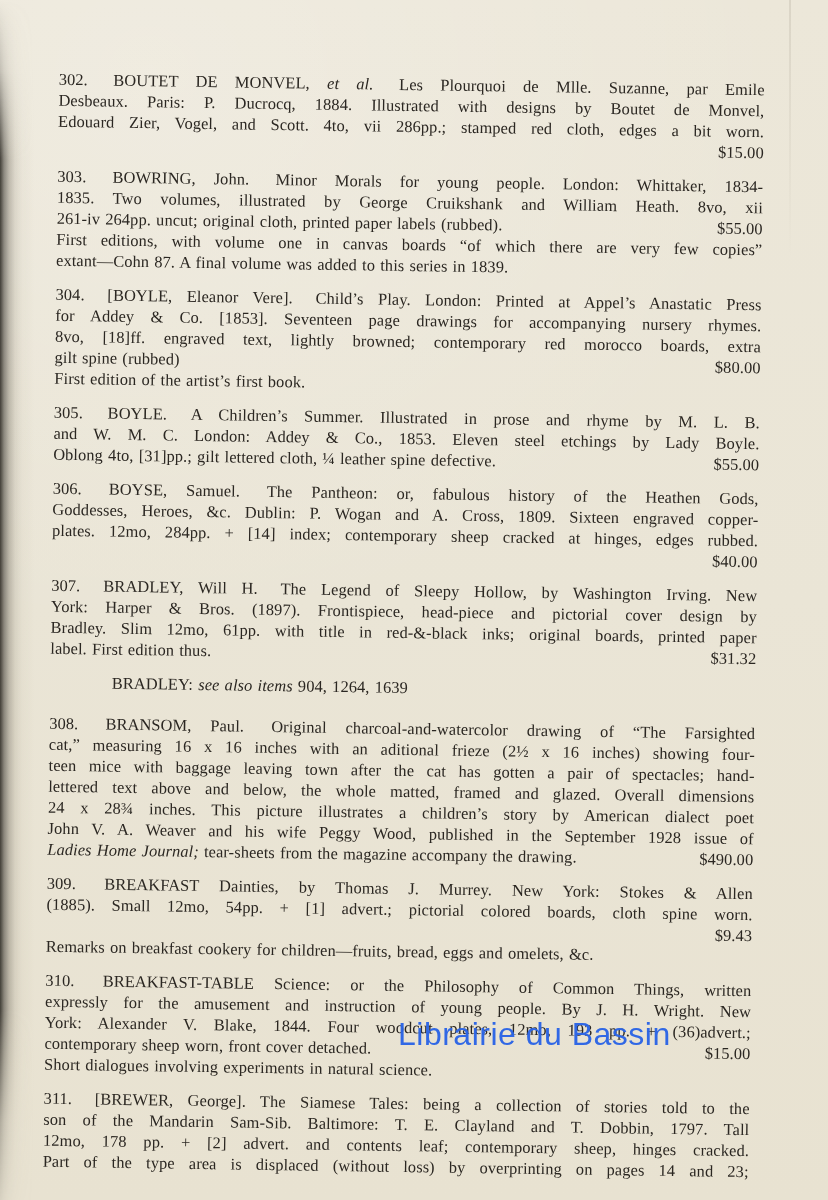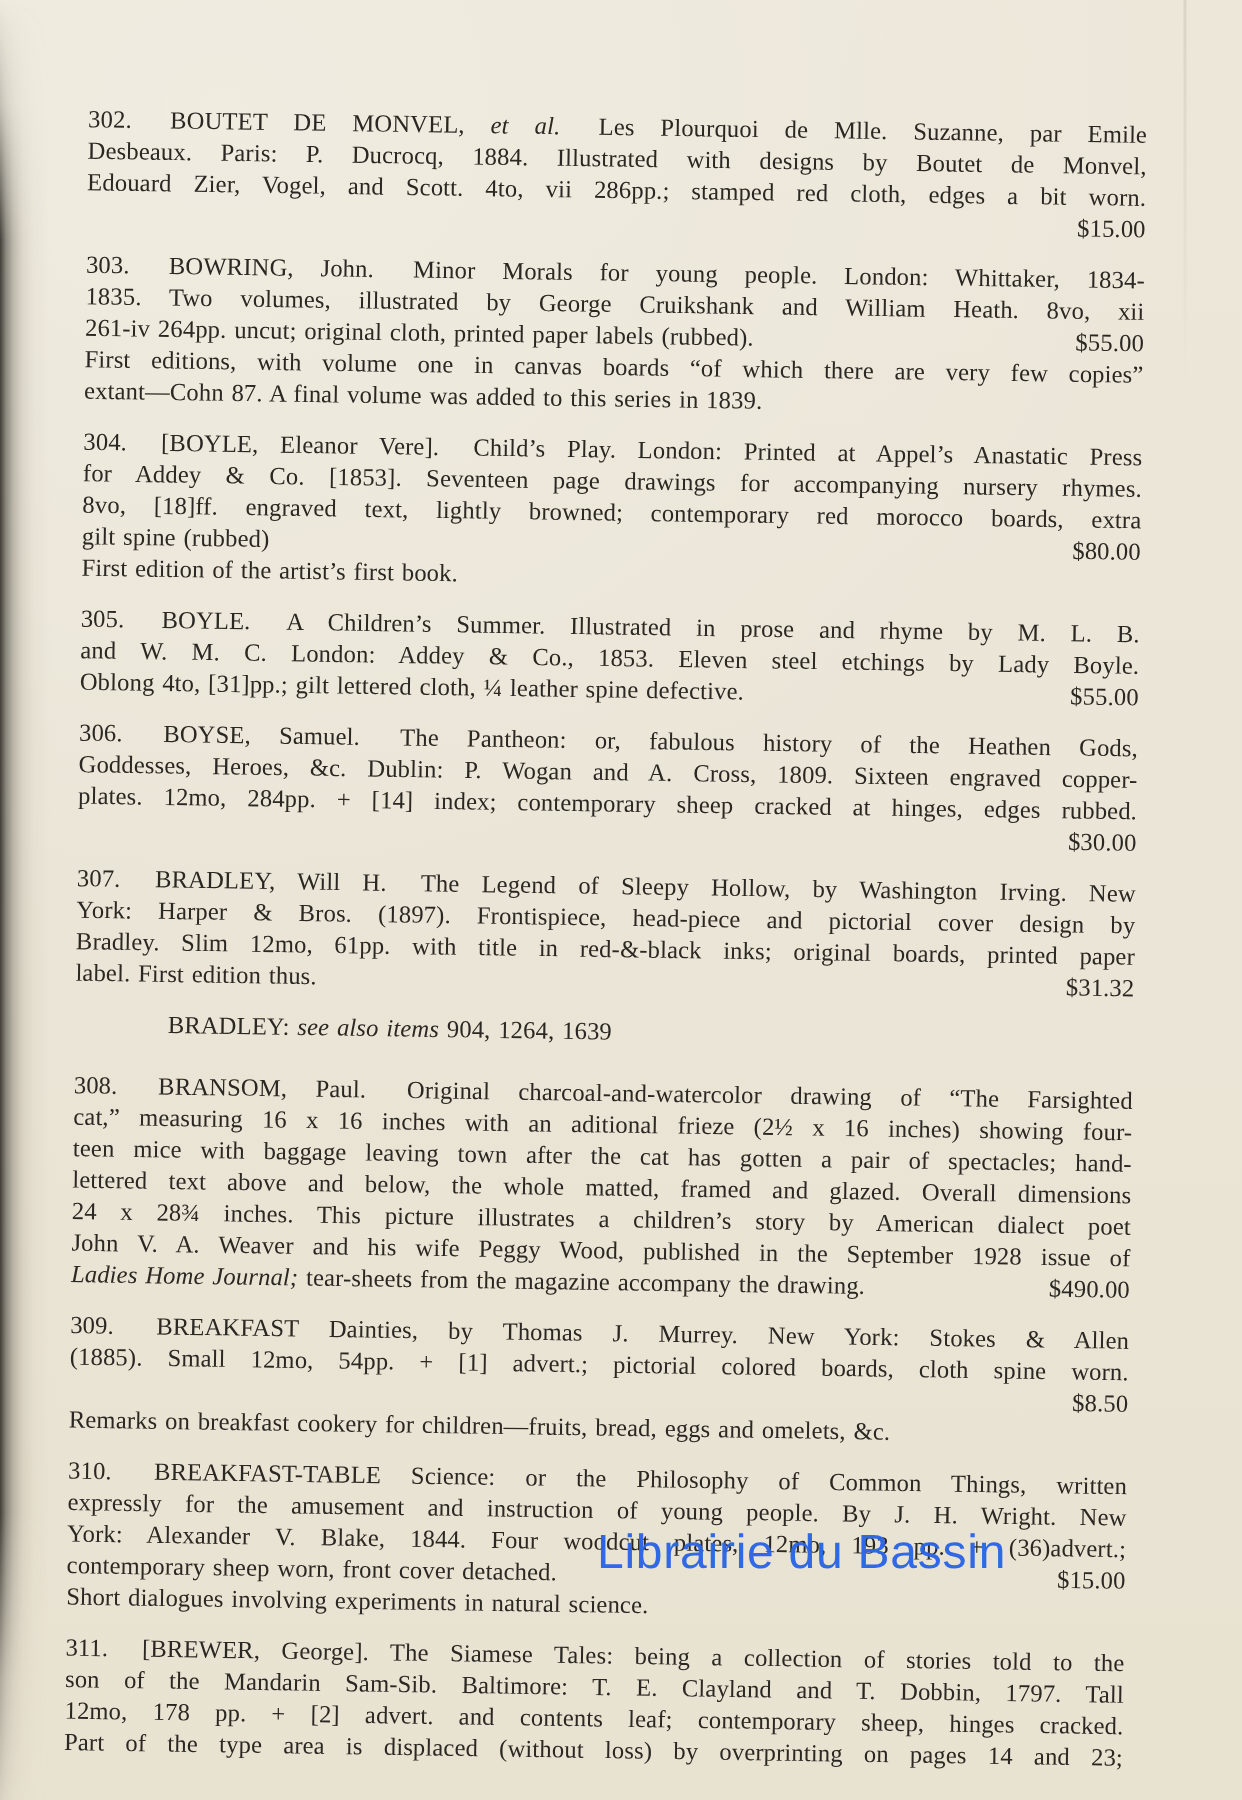--- a/index.html
+++ b/index.html
@@ -105,21 +105,21 @@
         <div class="line j"><span><span>and W. M. C. London: Addey &amp; Co., 1853. Eleven steel etchings by Lady Boyle.</span></span></div>
         <div class="line has-price">
           <span><span>Oblong 4to, [31]pp.; gilt lettered cloth, ¼ leather spine defective.</span></span>
           <span class="price">$55.00</span>
         </div>
       </div>
       <div class="entry">
         <div class="line j"><span><span>306.  BOYSE, Samuel.  The Pantheon: or, fabulous history of the Heathen Gods,</span></span></div>
         <div class="line j"><span><span>Goddesses, Heroes, &amp;c. Dublin: P. Wogan and A. Cross, 1809. Sixteen engraved copper-</span></span></div>
         <div class="line j"><span><span>plates. 12mo, 284pp. + [14] index; contemporary sheep cracked at hinges, edges rubbed.</span></span></div>
-        <div class="line price-only"><span class="price">$30.00</span></div>
+        <div class="line price-only"><span class="price">$40.00</span></div>
       </div>
       <div class="entry">
         <div class="line j"><span><span>307.  BRADLEY, Will H.  The Legend of Sleepy Hollow, by Washington Irving. New</span></span></div>
         <div class="line j"><span><span>York: Harper &amp; Bros. (1897). Frontispiece, head-piece and pictorial cover design by</span></span></div>
         <div class="line j"><span><span>Bradley. Slim 12mo, 61pp. with title in red-&amp;-black inks; original boards, printed paper</span></span></div>
         <div class="line has-price">
           <span><span>label. First edition thus.</span></span>
           <span class="price">$31.32</span>
         </div>
       </div>
@@ -134,21 +134,21 @@
         <div class="line j"><span><span>24 x 28¾ inches. This picture illustrates a children’s story by American dialect poet</span></span></div>
         <div class="line j"><span><span>John V. A. Weaver and his wife Peggy Wood, published in the September 1928 issue of</span></span></div>
         <div class="line has-price">
           <span><span class="it">Ladies Home Journal;</span><span> tear-sheets from the magazine accompany the drawing.</span></span>
           <span class="price">$490.00</span>
         </div>
       </div>
       <div class="entry">
         <div class="line j"><span><span>309.  BREAKFAST Dainties, by Thomas J. Murrey. New York: Stokes &amp; Allen</span></span></div>
         <div class="line j"><span><span>(1885). Small 12mo, 54pp. + [1] advert.; pictorial colored boards, cloth spine worn.</span></span></div>
-        <div class="line price-only"><span class="price">$8.50</span></div>
+        <div class="line price-only"><span class="price">$9.43</span></div>
         <div class="line"><span><span>Remarks on breakfast cookery for children—fruits, bread, eggs and omelets, &amp;c.</span></span></div>
       </div>
       <div class="entry">
         <div class="line j"><span><span>310.  BREAKFAST-TABLE Science: or the Philosophy of Common Things, written</span></span></div>
         <div class="line j"><span><span>expressly for the amusement and instruction of young people. By J. H. Wright. New</span></span></div>
         <div class="line j"><span><span>York: Alexander V. Blake, 1844. Four woodcut plates, 12mo, 193 pp. + (36)advert.;</span></span></div>
         <div class="line has-price">
           <span><span>contemporary sheep worn, front cover detached.</span></span>
           <span class="price">$15.00</span>
         </div>

